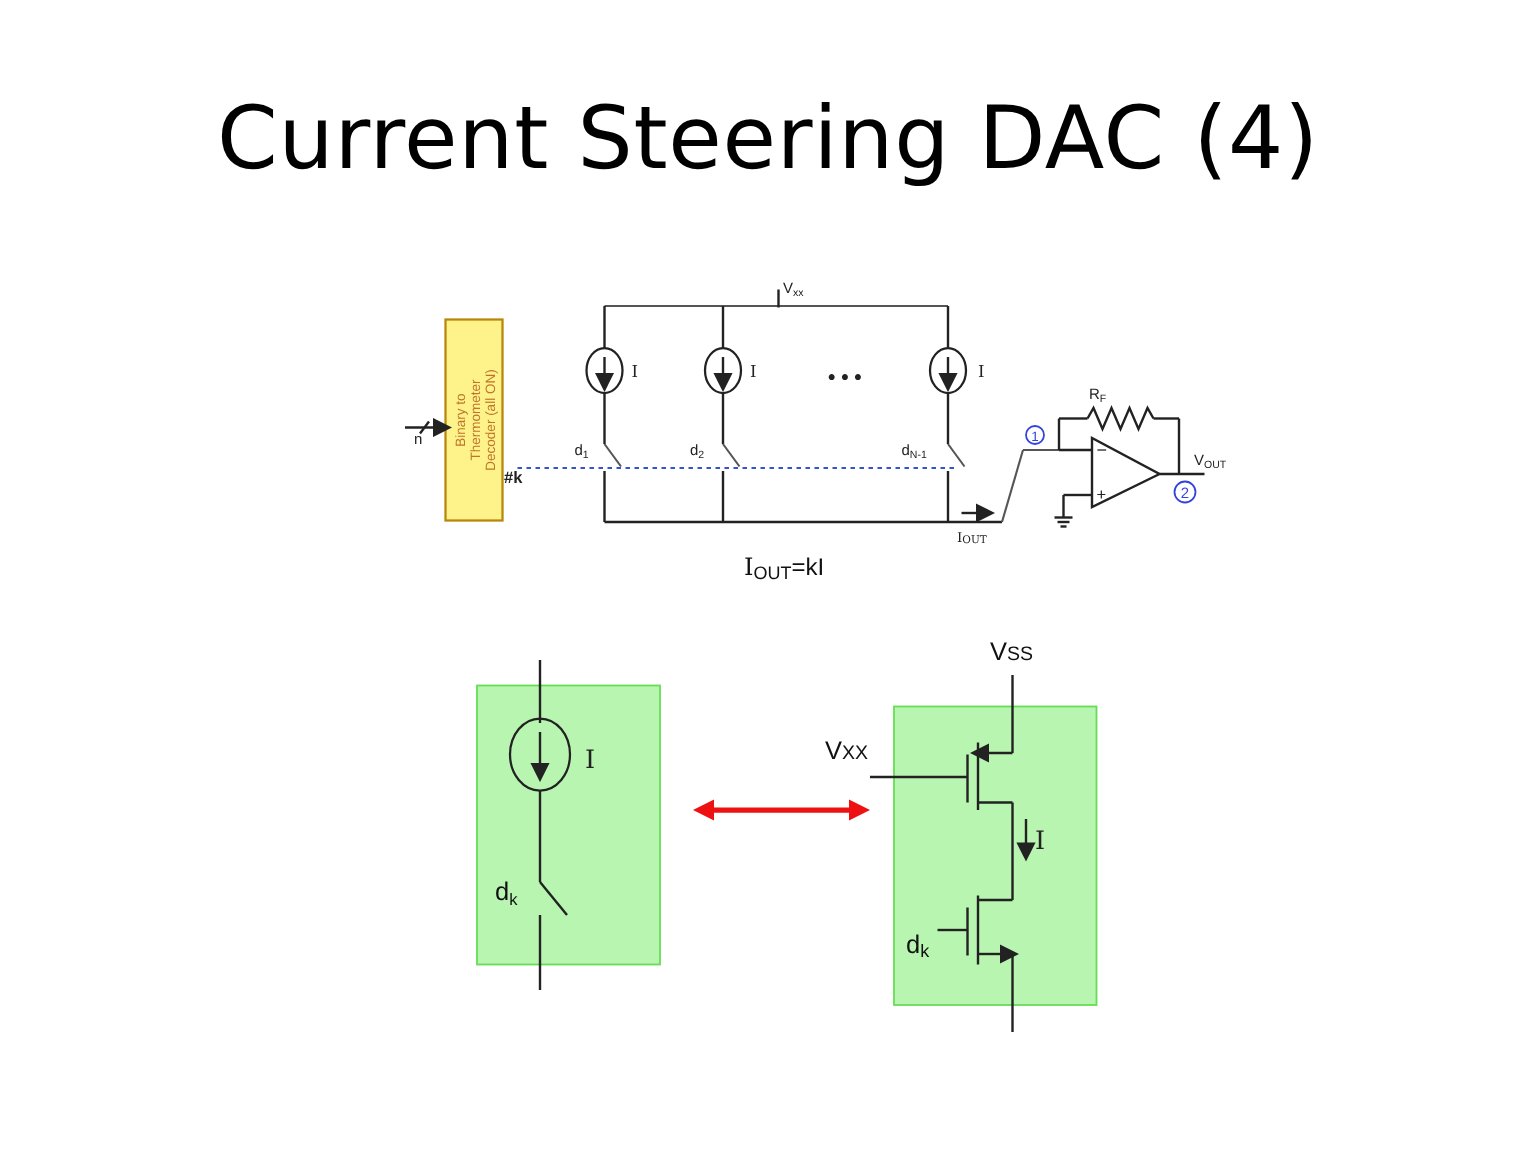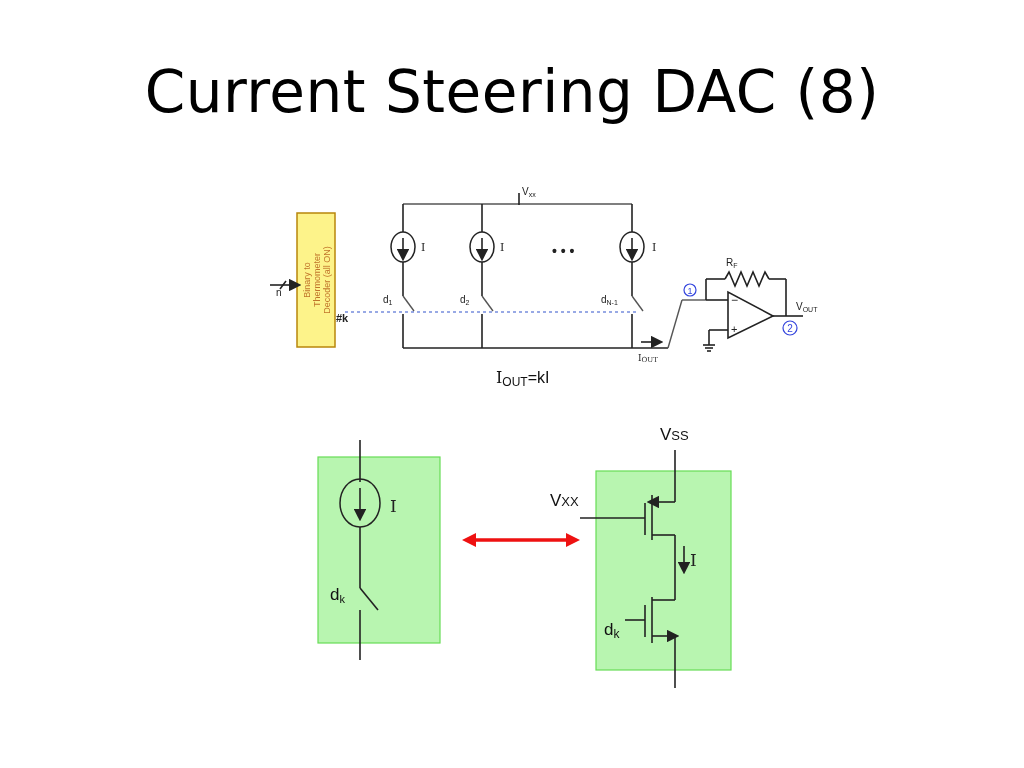--- a/index.html
+++ b/index.html
@@ -8,21 +8,21 @@
   svg { position: absolute; left: 0; top: 0; }
   .wire { stroke: #222; stroke-width: 1.6; fill: none; }
   .gwire { stroke: #555; stroke-width: 1.4; fill: none; }
   .small { font-family: "Liberation Sans", sans-serif; font-size: 10px; fill: #222; }
   .serifI { font-family: "DejaVu Serif", serif; fill: #222; }
   .big { font-family: "Liberation Sans", sans-serif; font-size: 17px; fill: #111; }
 </style>
 </head>
 <body>
 
-<div class="title">Current Steering DAC (8)</div>
+<div class="title">Current Steering DAC (4)</div>
 
 <svg width="1024" height="768" viewBox="0 0 1024 768">
   <defs>
     <marker id="arrBlk" markerWidth="8" markerHeight="8" refX="4" refY="4" orient="auto">
       <path d="M0,0 L8,4 L0,8 z" fill="#222"></path>
     </marker>
   </defs>
 
   <g>
     <rect x="297" y="213" width="38" height="134" fill="#fdf38a" stroke="#b8860b" stroke-width="1.5"></rect>

